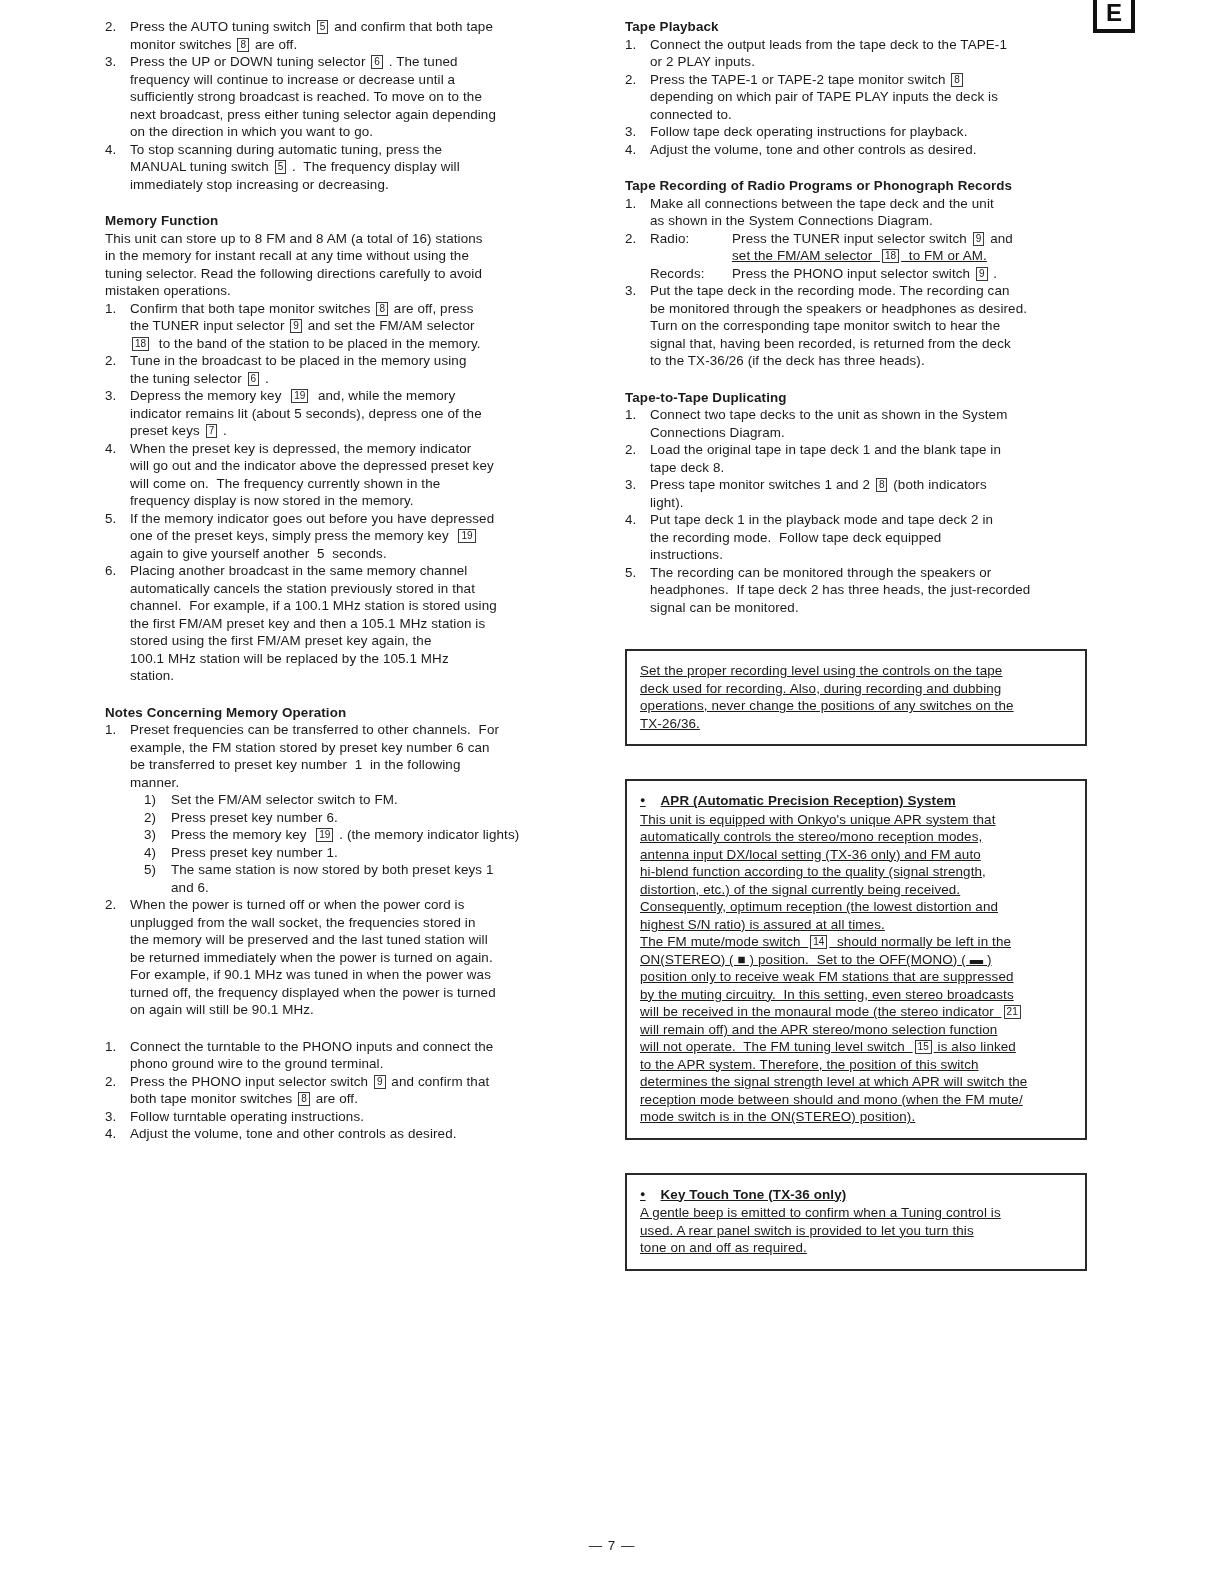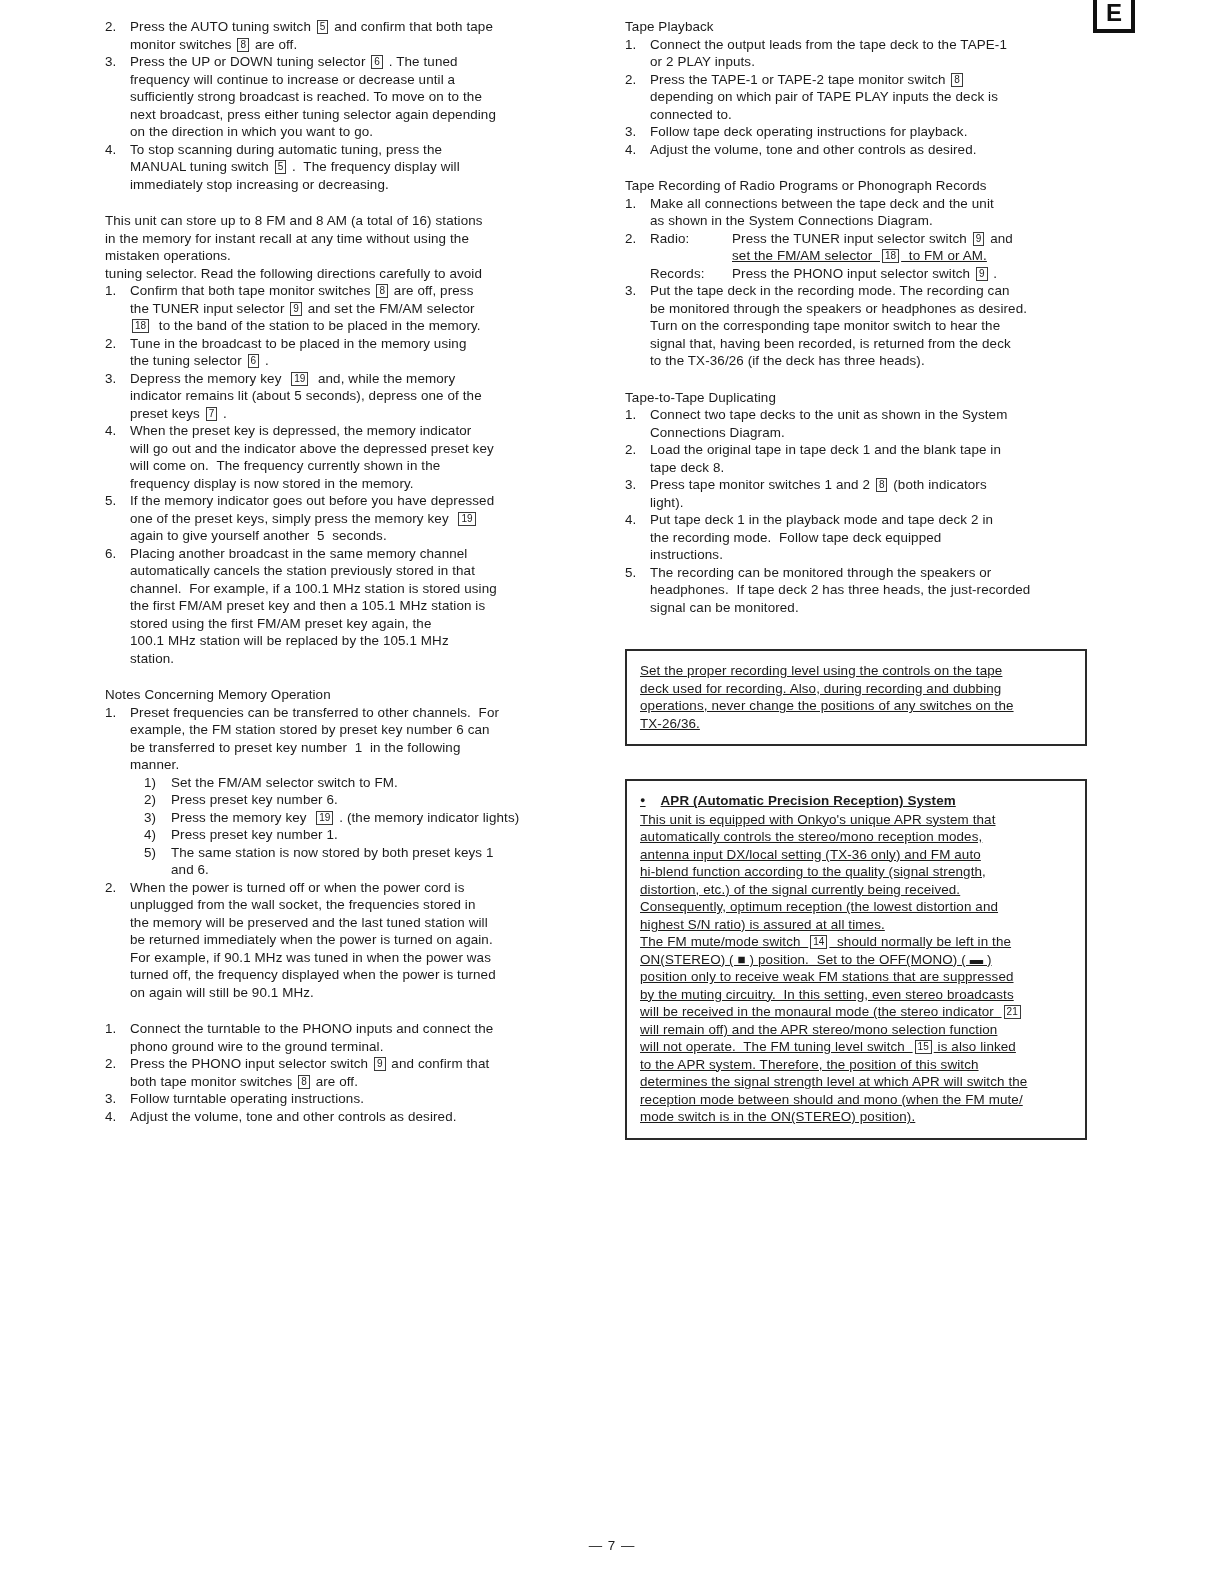--- a/index.html
+++ b/index.html
@@ -13,21 +13,21 @@
     line-height: 17.5px;
     letter-spacing: 0.12px;
     color: #1b1b1b;
     overflow: hidden;
   }
   .col { position: absolute; top: 18px; }
   .col-left  { left: 105px; width: 467px; }
   .col-right { left: 625px; width: 462px; }
 
   .section + .section { margin-top: 19px; }
-  .heading { font-weight: normal; }
+  .heading { font-weight: bold; }
   .line { white-space: pre; }
 
   .item { display: flex; align-items: flex-start; }
   .item-num { flex: none; width: 25px; white-space: pre; }
   .item-body { flex: 1 1 auto; min-width: 0; }
 
   .subitem { display: flex; padding-left: 14px; }
   .subitem-num { flex: none; width: 27px; white-space: pre; }
 
   .lrow { display: flex; }
@@ -98,24 +98,25 @@
         <div class="item">
           <span class="item-num">4.</span>
           <div class="item-body">
             <div class="line">To stop scanning during automatic tuning, press the</div>
             <div class="line">MANUAL tuning switch <span class="sw">5</span> .  The frequency display will</div>
             <div class="line">immediately stop increasing or decreasing.</div>
           </div>
         </div>
       </div>
       <div class="section">
+        <div class="heading">Memory Function</div>
         <div class="line">This unit can store up to 8 FM and 8 AM (a total of 16) stations</div>
         <div class="line">in the memory for instant recall at any time without using the</div>
+        <div class="line">tuning selector. Read the following directions carefully to avoid</div>
         <div class="line">mistaken operations.</div>
-        <div class="line">tuning selector. Read the following directions carefully to avoid</div>
         <div class="item">
           <span class="item-num">1.</span>
           <div class="item-body">
             <div class="line">Confirm that both tape monitor switches <span class="sw">8</span> are off, press</div>
             <div class="line">the TUNER input selector <span class="sw">9</span> and set the FM/AM selector</div>
             <div class="line"><span class="sw">18</span>  to the band of the station to be placed in the memory.</div>
           </div>
         </div>
         <div class="item">
           <span class="item-num">2.</span>
@@ -365,15 +366,21 @@
         <div class="line">position only to receive weak FM stations that are suppressed</div>
         <div class="line">by the muting circuitry.  In this setting, even stereo broadcasts</div>
         <div class="line">will be received in the monaural mode (the stereo indicator  <span class="sw">21</span></div>
         <div class="line">will remain off) and the APR stereo/mono selection function</div>
         <div class="line">will not operate.  The FM tuning level switch  <span class="sw">15</span> is also linked</div>
         <div class="line">to the APR system. Therefore, the position of this switch</div>
         <div class="line">determines the signal strength level at which APR will switch the</div>
         <div class="line">reception mode between should and mono (when the FM mute/</div>
         <div class="line">mode switch is in the ON(STEREO) position).</div>
       </div>
+      <div class="box">
+        <div class="box-heading"><span class="bullet">●</span><span>Key Touch Tone (TX-36 only)</span></div>
+        <div class="line">A gentle beep is emitted to confirm when a Tuning control is</div>
+        <div class="line">used. A rear panel switch is provided to let you turn this</div>
+        <div class="line">tone on and off as required.</div>
+      </div>
     </div>
   <div class="pagenum">— 7 —</div>
 </div>
 
 </body></html>

